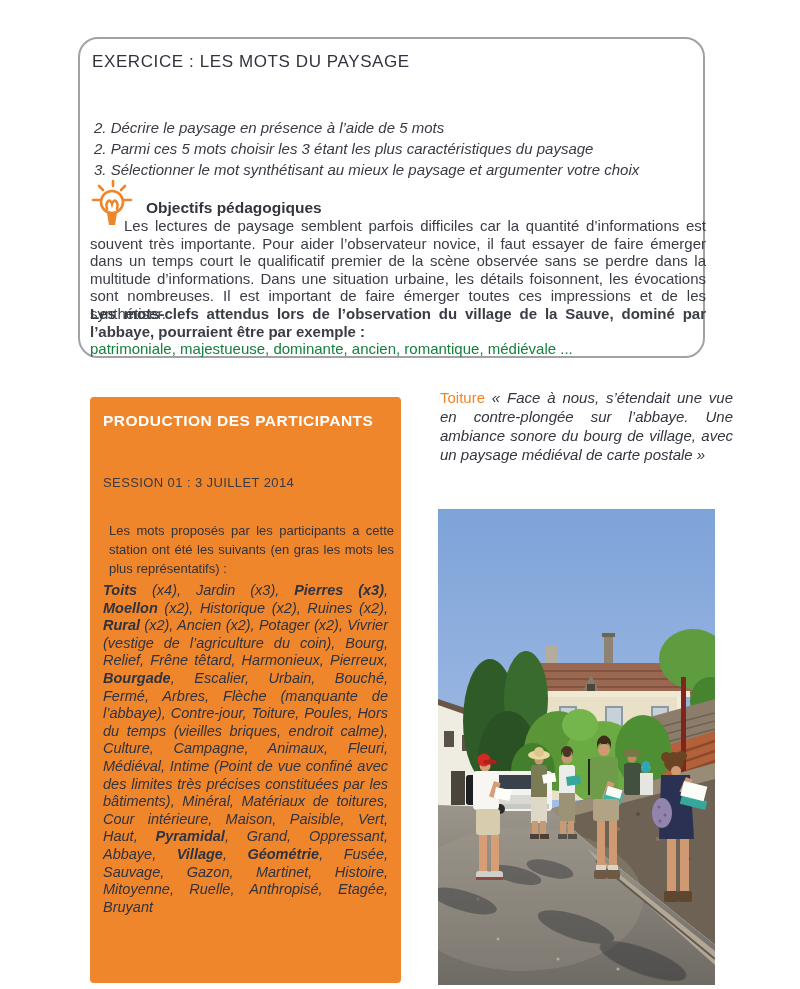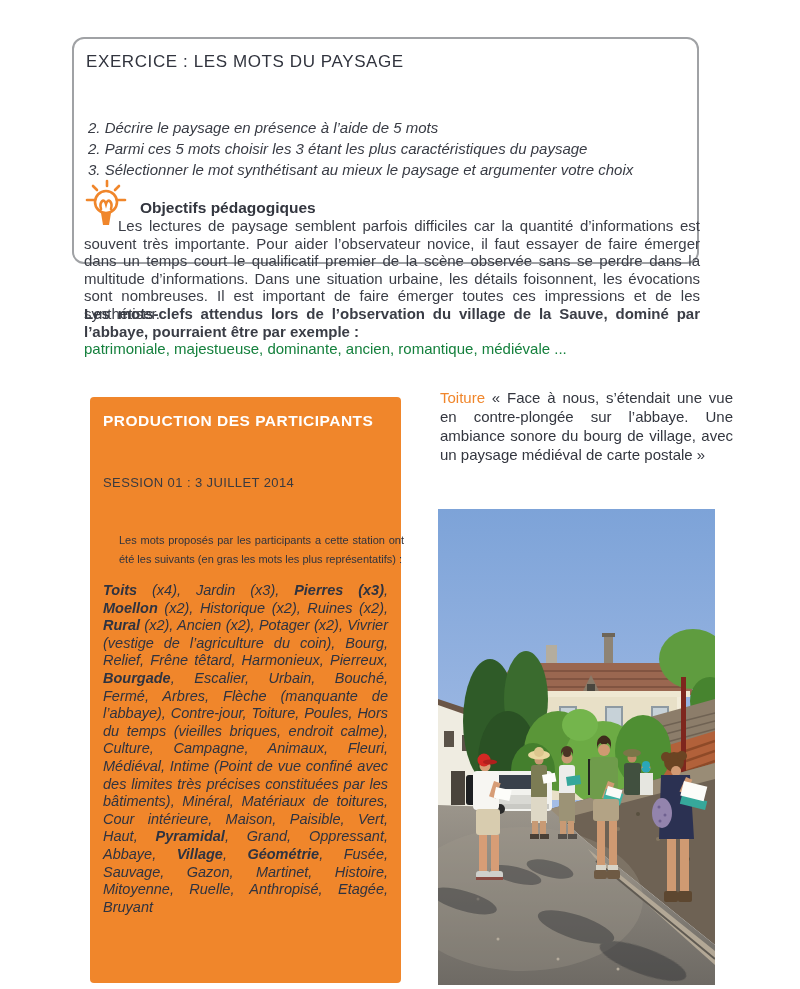--- a/index.html
+++ b/index.html
@@ -1,22 +1,22 @@
 <!DOCTYPE html>
 <html lang="fr"><head>
 <meta charset="utf-8">
 <style>
   html,body{margin:0;padding:0;background:#ffffff;}
   body{width:800px;height:989px;position:relative;overflow:hidden;
        font-family:"Liberation Sans", sans-serif;color:#3A3D46;}
   .page{position:absolute;inset:0;background:#fff;}
 
   
-  .exercise-box{position:absolute;left:72px;top:37px;width:627px;height:227px;
-    border:2px solid #A0A2A5;border-radius:12px;box-sizing:border-box;background:#fff;}
+  .exercise-box{position:absolute;left:78px;top:37px;width:627px;height:321px;
+    border:2px solid #A0A2A5;border-radius:20px;box-sizing:border-box;background:#fff;}
   .ex-title{position:absolute;left:12px;top:13px;font-size:17px;letter-spacing:.6px;
     color:#31343E;font-weight:400;}
   .ex-steps{position:absolute;left:14px;top:78px;width:600px;font-size:15px;
     font-style:italic;color:#383B44;line-height:21px;}
   .objectives-row{position:absolute;left:8px;top:138px;width:610px;height:50px;}
   .bulb{position:absolute;left:2px;top:2px;width:44px;height:50px;}
   .obj-heading{position:absolute;left:58px;top:22px;font-size:15.5px;font-weight:700;color:#33363F;}
   .ex-par1{position:absolute;left:10px;top:178px;width:616px;font-size:15px;line-height:17.5px;
     text-align:justify;color:#3A3D46;text-indent:34px;margin:0;}
   .ex-par2{position:absolute;left:10px;top:266px;width:616px;font-size:15px;line-height:17.5px;
@@ -24,30 +24,30 @@
   .ex-par3{position:absolute;left:10px;top:301px;width:616px;font-size:15px;line-height:17.5px;
     color:#15803d;margin:0;}
 
   
   .orange-box{position:absolute;left:90px;top:397px;width:311px;height:586px;
     background:#F0862B;border-radius:4px;box-sizing:border-box;}
   .prod-title{position:absolute;left:13px;top:15px;font-size:15.5px;font-weight:700;
     color:#ffffff;letter-spacing:.5px;}
   .prod-session{position:absolute;left:13px;top:78px;font-size:13px;letter-spacing:.4px;
     color:#3A3A40;font-weight:400;text-align:center;}
-  .prod-intro{position:absolute;left:13px;top:118px;width:285px;font-size:11px;
-    line-height:19px;color:#30333E;margin:16px;text-align:justify;}
+  .prod-intro{position:absolute;left:13px;top:118px;width:285px;font-size:13px;
+    line-height:19px;color:#30333E;margin:6px;text-align:justify;}
   .word-list{position:absolute;left:13px;top:185px;width:285px;font-size:14.5px;
     line-height:17.6px;color:#2F3340;font-style:italic;text-align:justify;margin:0;}
 
   
   .verbatim{position:absolute;left:440px;top:388px;width:293px;font-size:15px;
     line-height:19px;text-align:justify;margin:0;color:#33363F;}
   .vb-label{color:#F0862B;font-style:normal;}
-  .vb-quote{}
+  .vb-quote{font-style:italic;}
 
   .photo{position:absolute;left:438px;top:509px;width:277px;height:476px;overflow:hidden;}
   .photo svg{display:block;}
 </style>
 </head>
 <body>
 
 <div class="page">
 
   <div class="exercise-box">

